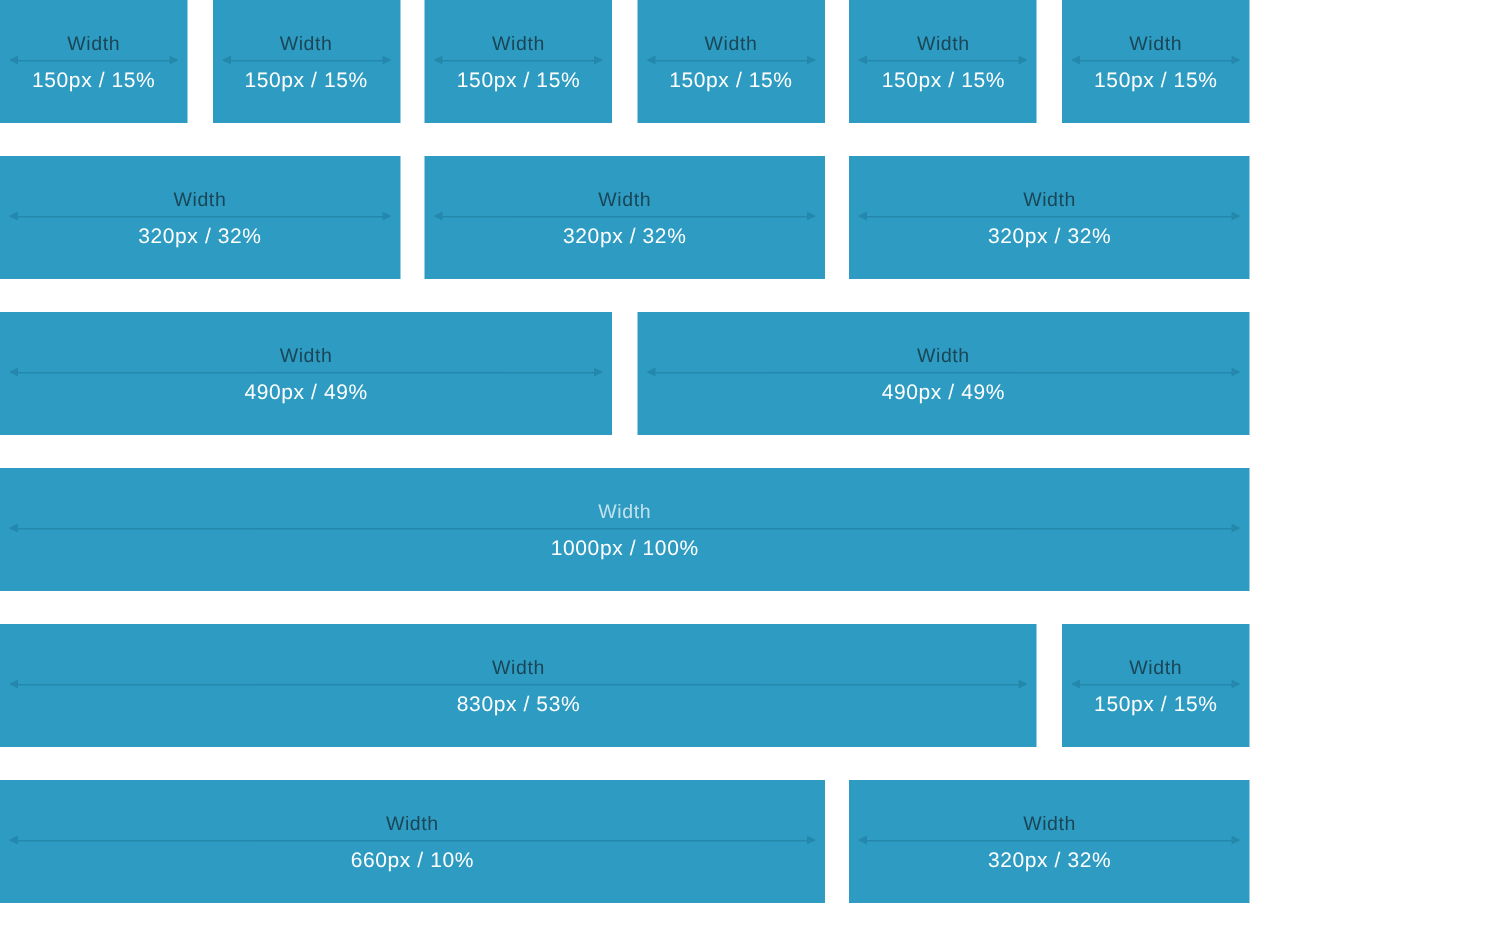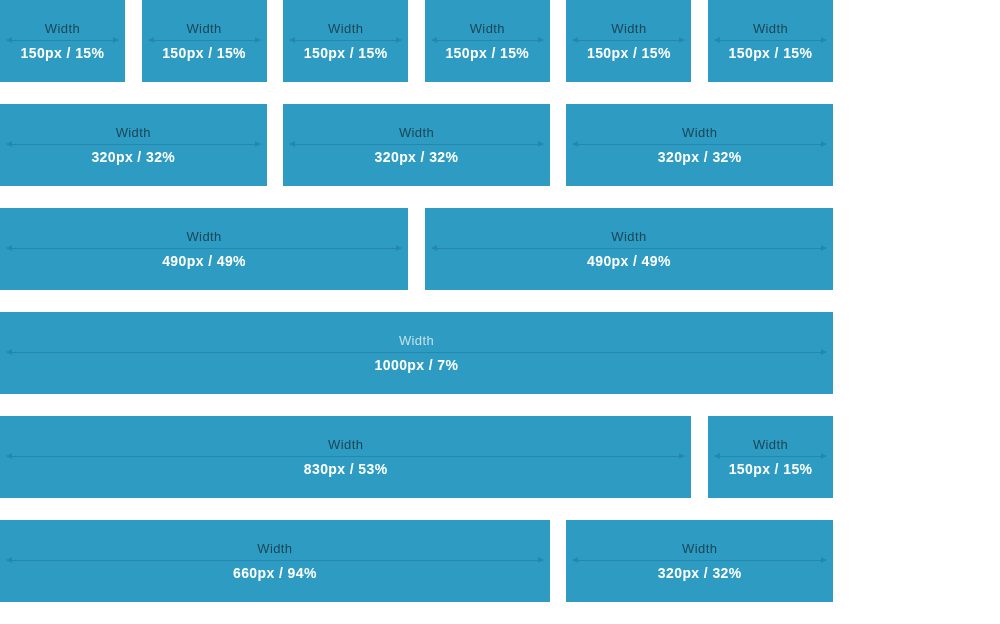--- a/index.html
+++ b/index.html
@@ -47,21 +47,20 @@
     z-index: 2;
     line-height: 15px;
   }
   .w-label.alt { color: var(--label-light); }
   .w-value {
     font-size: 14px;
     letter-spacing: 0.4px;
     color: var(--value-text);
     z-index: 2;
     line-height: 16px;
-    font-weight: bold;
   }
   .arrow {
     position: absolute;
     left: 7px;
     right: 7px;
     top: 40px;
     height: 0;
     border-top: 1px solid var(--arrow);
     opacity: 0.85;
     z-index: 1;
@@ -151,42 +150,42 @@
       <div class="w-label">Width</div>
       <div class="arrow"></div>
       <div class="w-value">490px / 49%</div>
     </div>
   </div>
 
   <div class="row">
     <div class="box w100">
       <div class="w-label alt">Width</div>
       <div class="arrow"></div>
-      <div class="w-value">1000px / 7%</div>
+      <div class="w-value">1000px / 100%</div>
     </div>
   </div>
 
   <div class="row">
     <div class="box w83">
       <div class="w-label">Width</div>
       <div class="arrow"></div>
       <div class="w-value">830px / 53%</div>
     </div>
     <div class="box w15">
       <div class="w-label">Width</div>
       <div class="arrow"></div>
       <div class="w-value">150px / 15%</div>
     </div>
   </div>
 
   <div class="row">
     <div class="box w66">
       <div class="w-label">Width</div>
       <div class="arrow"></div>
-      <div class="w-value">660px / 94%</div>
+      <div class="w-value">660px / 10%</div>
     </div>
     <div class="box w32">
       <div class="w-label">Width</div>
       <div class="arrow"></div>
       <div class="w-value">320px / 32%</div>
     </div>
   </div>
 
 </div>
 

